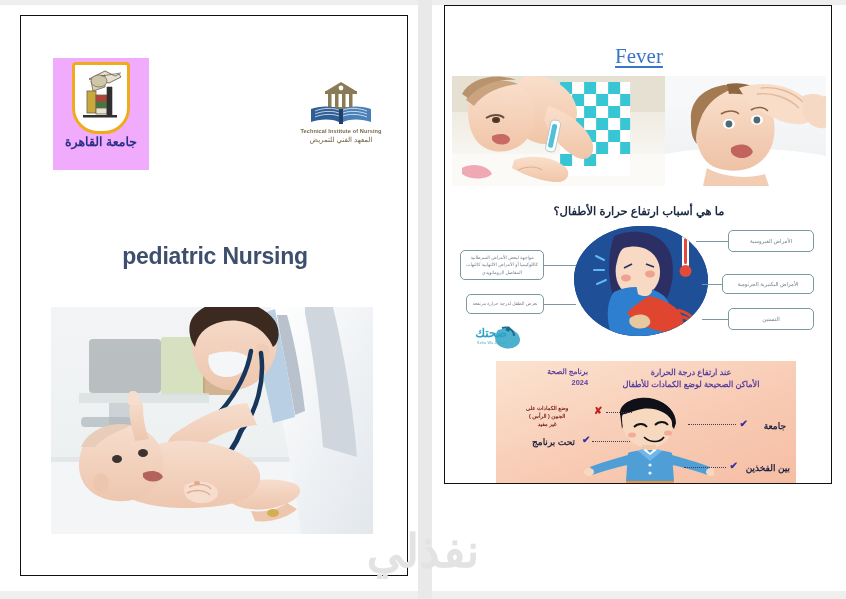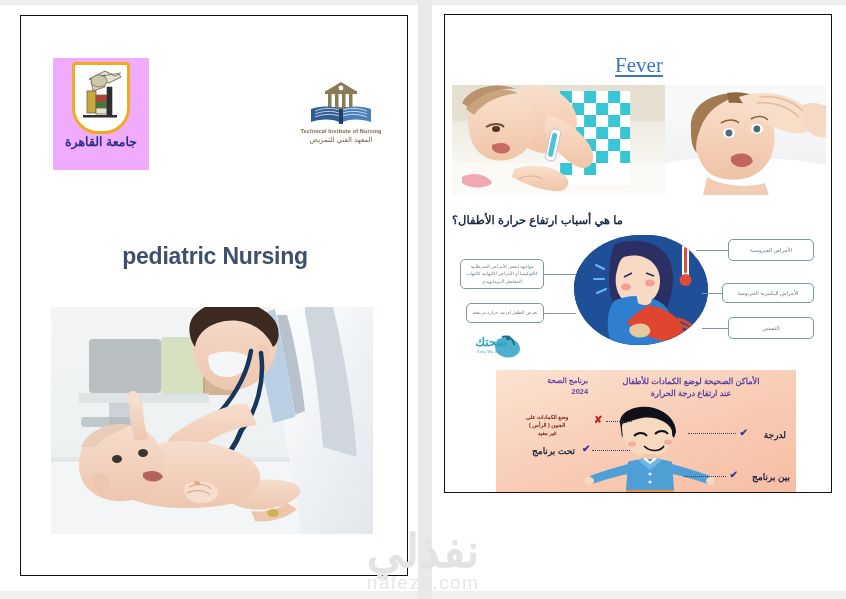--- a/index.html
+++ b/index.html
@@ -52,21 +52,21 @@
     overflow: hidden;
   }
   #slide-left {
     left: 20px;
     top: 15px;
     width: 388px;
     height: 561px;
   }
   #slide-right {
     left: 444px;
-    top: 14px;
+    top: 5px;
     width: 388px;
     height: 479px;
   }
 
   
   .logo-row {
     position: relative;
     height: 120px;
   }
 
@@ -185,21 +185,21 @@
     left: 7px;
     top: 192px;
     width: 374px;
     height: 158px;
     background: #ffffff;
   }
   .causes-heading {
     position: absolute;
     left: 0; top: 6px;
     width: 374px;
-    text-align: left;
+    text-align: center;
     direction: rtl;
     font-size: 11.5px;
     font-weight: bold;
     color: #1b2a43;
   }
   .cause-box {
     position: absolute;
     border: 0.8px solid #7b9aa0;
     border-radius: 5px;
     background: #ffffff;
@@ -683,22 +683,22 @@
         <path d="M44 4 C50 2 56 6 56 12" stroke="#1b6f92" stroke-width="2" fill="none"></path>
         <circle cx="50" cy="5" r="2.4" fill="#1b6f92"></circle>
       </svg>
       <div class="sehatok-word">صحتك</div>
       <div class="sehatok-sub">Seha Wa Jamal</div>
     </div>
   </div>
 
   <div class="info-compress">
     <div class="comp-title">
+      <div>عند ارتفاع درجة الحرارة</div>
       <div>الأماكن الصحيحة لوضع الكمادات للأطفال</div>
-      <div>عند ارتفاع درجة الحرارة</div>
     </div>
     <div class="comp-program">
       <div>برنامج الصحة</div>
       <div>2024</div>
     </div>
 
     <svg width="130" height="120" viewBox="0 0 130 120" style="position:absolute;left:88px;top:36px;">
 
       <path d="M36 16 C36 4 56 -2 70 2 C84 6 92 16 92 26 L90 32 C84 22 72 16 60 16 C48 16 40 22 38 32 Z" fill="#101018"></path>
 
@@ -729,25 +729,25 @@
 
       <path d="M42 84 L90 84 L88 100 L70 100 L66 94 L62 100 L44 100 Z" fill="#f0943c"></path>
 
       <rect x="48" y="100" width="12" height="16" fill="#f7d9c0"></rect>
       <rect x="72" y="100" width="12" height="16" fill="#f7d9c0"></rect>
 
       <ellipse cx="52" cy="116" rx="11" ry="4.5" fill="#3a3fb5"></ellipse>
       <ellipse cx="80" cy="116" rx="11" ry="4.5" fill="#3a3fb5"></ellipse>
     </svg>
 
-    <div class="comp-label" style="right:10px; top:60px;">لدرجة</div>
+    <div class="comp-label" style="right:10px; top:60px;">جامعة</div>
     <div class="mark-check" style="right:48px; top:57px;">✔</div>
     <div class="dotline" style="right:60px; top:63px; width:48px;"></div>
 
-    <div class="comp-label" style="right:6px; top:102px;">بين برنامج</div>
+    <div class="comp-label" style="right:6px; top:102px;">بين الفخذين</div>
     <div class="mark-check" style="right:58px; top:99px;">✔</div>
     <div class="dotline" style="right:70px; top:106px; width:42px;"></div>
 
     <div class="comp-label" style="left:36px; top:76px;">تحت برنامج</div>
     <div class="mark-check" style="left:86px; top:73px;">✔</div>
     <div class="dotline" style="left:96px; top:80px; width:38px;"></div>
 
     <div class="comp-note" style="left:30px; top:43px;">
       <div>وضع الكمادات على</div>
       <div>الجبين ( الرأس )</div>
@@ -761,14 +761,13 @@
       <div class="foot-bar green" style="left:8px; bottom:10px; width:62px; height:5px;"></div>
       <div class="foot-bar" style="left:8px; bottom:4px; width:62px; height:4px;"></div>
       <div class="foot-emblem"></div>
       <div class="foot-bar" style="right:8px; bottom:4px; width:72px; height:17px;"></div>
     </div>
   </div>
 </div>
 
 <div class="watermark">
   <div class="wm-ar">نفذلي</div>
-  <div class="wm-en">nafezli.com</div>
 </div>
 
 </body></html>

